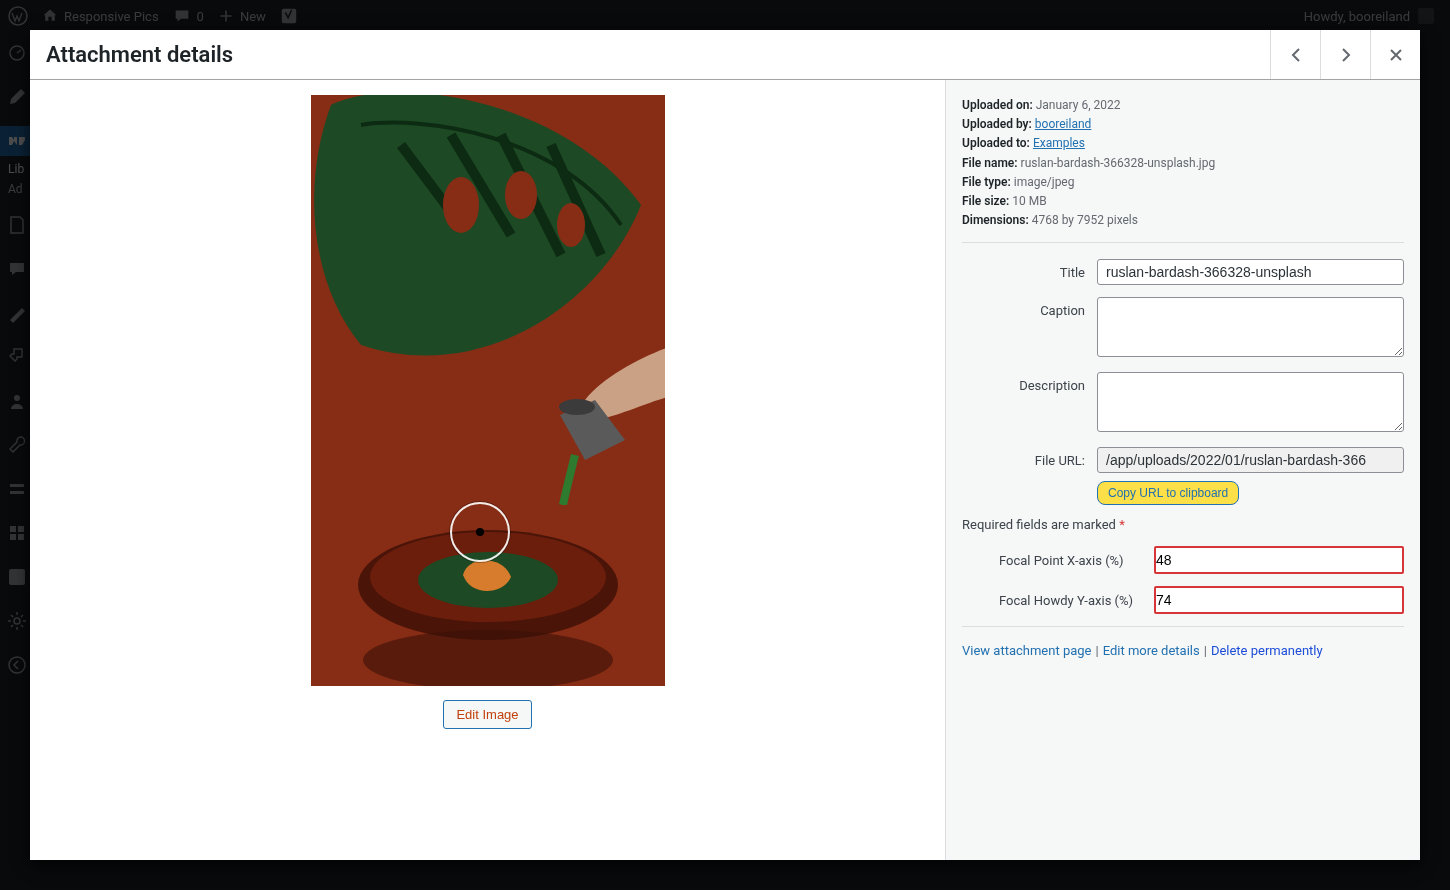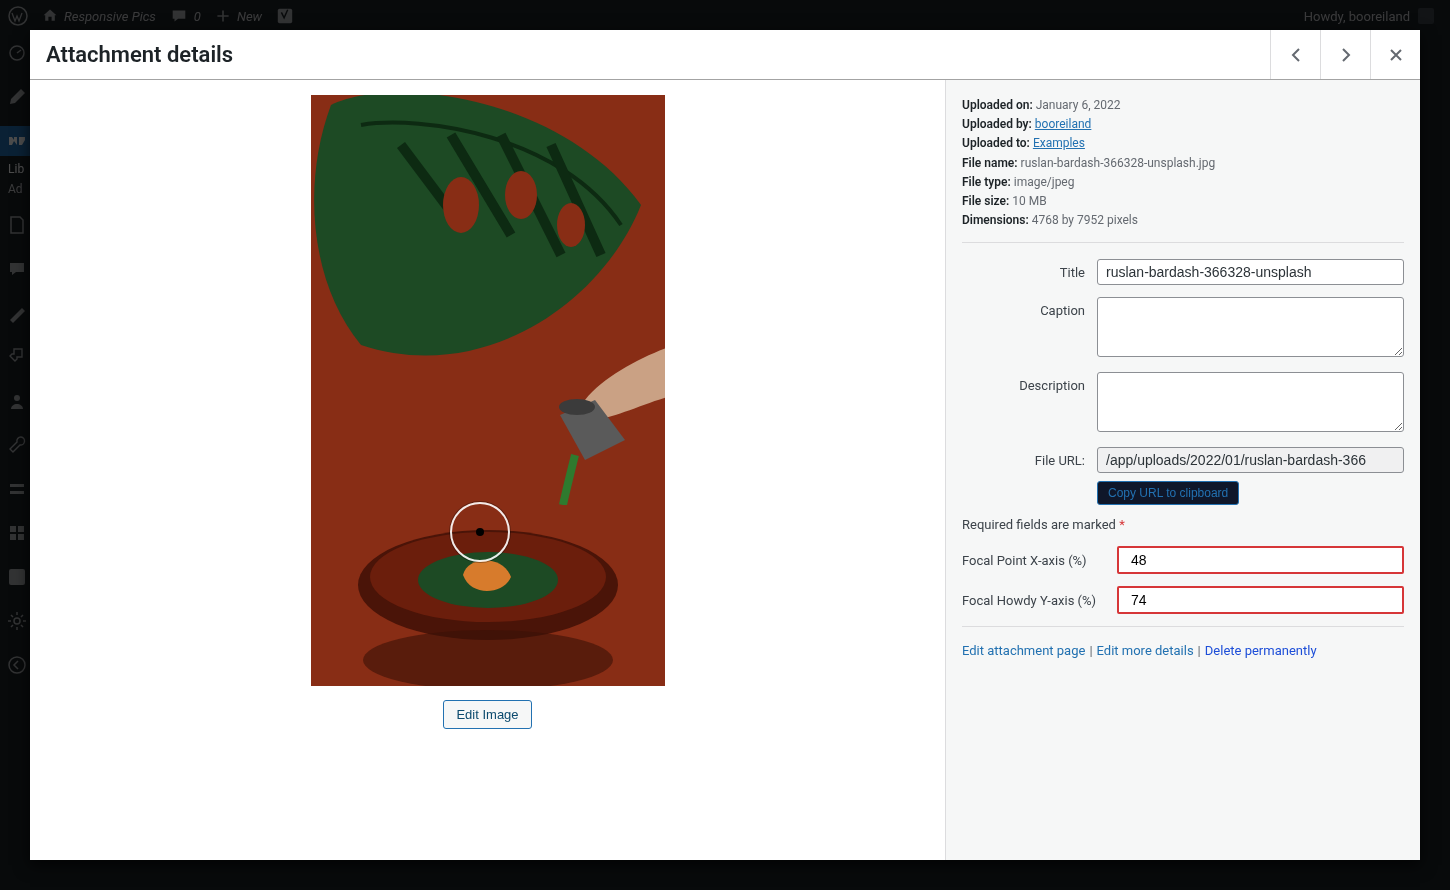--- a/index.html
+++ b/index.html
@@ -1,21 +1,21 @@
 <!DOCTYPE html>
 <html><head>
 <meta charset="utf-8">
 <style>
   * { box-sizing: border-box; margin: 0; padding: 0; }
   html, body { width: 1450px; height: 890px; overflow: hidden; font-family: -apple-system, BlinkMacSystemFont, "Segoe UI", Roboto, sans-serif; }
   body { background: #1d2327; position: relative; }
 
   
   .admin-bar { height: 32px; background: #1d2327; color: #c3c4c7; display: flex; align-items: center; padding: 0 8px; font-size: 13px; justify-content: space-between; }
-  .admin-bar-left { display: flex; gap: 14px; font-style: italic; }
+  .admin-bar-left { display: flex; gap: 14px; }
   .admin-bar-left svg { fill: #a7aaad; }
   .admin-bar-item { display: flex; align-items: center; gap: 6px; cursor: pointer; }
   .admin-bar-item span { color: #c3c4c7; }
   .admin-bar-right { display: flex; align-items: center; gap: 8px; padding-right: 8px; }
   .admin-bar-right .avatar { width: 16px; height: 16px; background: #3c434a; border-radius: 2px; }
 
   
   .left-rail { position: absolute; top: 32px; left: 0; width: 36px; height: calc(100% - 32px); background: #1d2327; display: flex; flex-direction: column; align-items: flex-start; padding-top: 6px; gap: 14px; }
   .left-rail .rail-item { width: 34px; height: 30px; display:flex; align-items:center; justify-content:center; cursor:pointer; }
   .left-rail .rail-item.active { background:#2271b1; }
@@ -30,46 +30,46 @@
   .modal-header { height: 50px; display:flex; align-items:center; justify-content:space-between; border-bottom:1px solid #a3a3a3; }
   .modal-title { font-size: 22px; font-weight:600; color:#1d2327; padding-left:16px; }
   .modal-header-right { display:flex; height:100%; }
   .nav-btn { width:50px; height:100%; border-left:1px solid #dcdcde; display:flex; align-items:center; justify-content:center; cursor:pointer; }
   .nav-btn svg { width:20px; height:20px; fill:#646970; }
 
   .modal-body { flex:1; display:flex; overflow:hidden; }
   .preview-pane { flex:1; background:#fff; padding:15px; display:flex; flex-direction:column; align-items:center; }
   .preview-image-wrap { position:relative; width:354px; height:591px; background:#882d15; overflow:hidden; }
   .leaf { position:absolute; top:-10px; left:-10px; width:360px; height:310px; }
-  .edit-image-btn { margin-top:14px; border:1px solid #2271b1; color:#0c4a6e; background:#f6f7f7; padding:6px 12px; font-size:13px; border-radius:3px; cursor:pointer; }
+  .edit-image-btn { margin-top:14px; border:1px solid #2271b1; color:#c2410c; background:#f6f7f7; padding:6px 12px; font-size:13px; border-radius:3px; cursor:pointer; }
 
   .details-pane { width:475px; border-left:1px solid #dcdcde; background:#f6f7f7; overflow-y:auto; padding:16px 16px 16px 16px; font-size:13px; color:#3c434a; }
   .meta-list { font-size:12px; line-height:1.6; color:#646970; }
   .meta-list strong { color:#1d2327; font-weight:600; }
   .meta-list a { color:#2271b1; text-decoration:underline; }
   hr { border:none; border-top:1px solid #dcdcde; margin:12px 0 16px; }
 
   .field-row { display:flex; margin-bottom:12px; }
   .field-label { width:135px; text-align:right; padding-right:12px; padding-top:6px; font-size:13px; color:#3c434a; }
   .field-input { flex:1; }
   .field-input input[type=text], .field-input textarea { width:100%; border:1px solid #8c8f94; border-radius:3px; padding:4px 8px; font-size:14px; background:#fff; color:#2c3338; }
   .field-input textarea { height:60px; resize:vertical; }
   .field-input input[readonly] { background:#f0f0f1; }
   .help-text { font-size:12px; color:#646970; margin-top:6px; line-height:1.4; }
   .help-text a { color:#2271b1; text-decoration:underline; }
 
-  .copy-btn { margin-top:8px; border:1px solid #2271b1; color:#2271b1; background:#0f172a; padding:4px 10px; font-size:12px; border-radius:3px; cursor:pointer; }
+  .copy-btn { margin-top:8px; border:1px solid #2271b1; color:#2271b1; background:#fde047; padding:4px 10px; font-size:12px; border-radius:8px; cursor:pointer; }
 
   .req-note { font-size:13px; color:#3c434a; margin:6px 0 14px; }
   .req-note .ast { color:#d63638; }
 
-  .focal-row { display:flex; align-items:center; margin-bottom:12px; }
+  .focal-row { display:flex; align-items:center; margin-bottom:12px;margin-left:37px; }
   .focal-label { width:155px; font-size:13px; color:#3c434a; }
   .focal-input { flex:1; }
-  .focal-input input { width:100%; border:2px solid #d63638; border-radius:2px; padding:4px 12px; font-size:14px; }
+  .focal-input input { width:100%; border:2px solid #d63638; border-radius:2px; padding:4px 0; font-size:14px; }
 
   .bottom-links { font-size:13px; margin-top:8px; }
   .bottom-links a { color:#2271b1; text-decoration:none; }
   .bottom-links .sep { color:#646970; margin:0 4px; }
   .bottom-links .danger { color:#1d4ed8; }
 
   
   .focal-circle { position:absolute; width:60px; height:60px; border:2px solid rgba(255,255,255,.9); border-radius:50%; transform:translate(-50%,-50%); box-shadow:0 0 0 1px rgba(0,0,0,.3); }
   .focal-dot { position:absolute; left:50%; top:50%; width:8px; height:8px; background:#000; border-radius:50%; transform:translate(-50%,-50%); }
 </style>
@@ -303,17 +303,17 @@
         <div class="focal-label">Focal Point X-axis (%)</div>
         <div class="focal-input"><input type="text" value="48" style=""></div>
       </div>
       <div class="focal-row">
         <div class="focal-label">Focal Howdy Y-axis (%)</div>
         <div class="focal-input"><input type="text" value="74" style=""></div>
       </div>
 
       <hr>
       <div class="bottom-links">
-        <a href="#">Edit attachment page</a><span class="sep">|</span><a href="#">Edit more details</a><span class="sep">|</span><a href="#" class="danger">Delete permanently</a>
+        <a href="#">View attachment page</a><span class="sep">|</span><a href="#">Edit more details</a><span class="sep">|</span><a href="#" class="danger">Delete permanently</a>
       </div>
     </div>
   </div>
 </div>
 
 </body></html>

